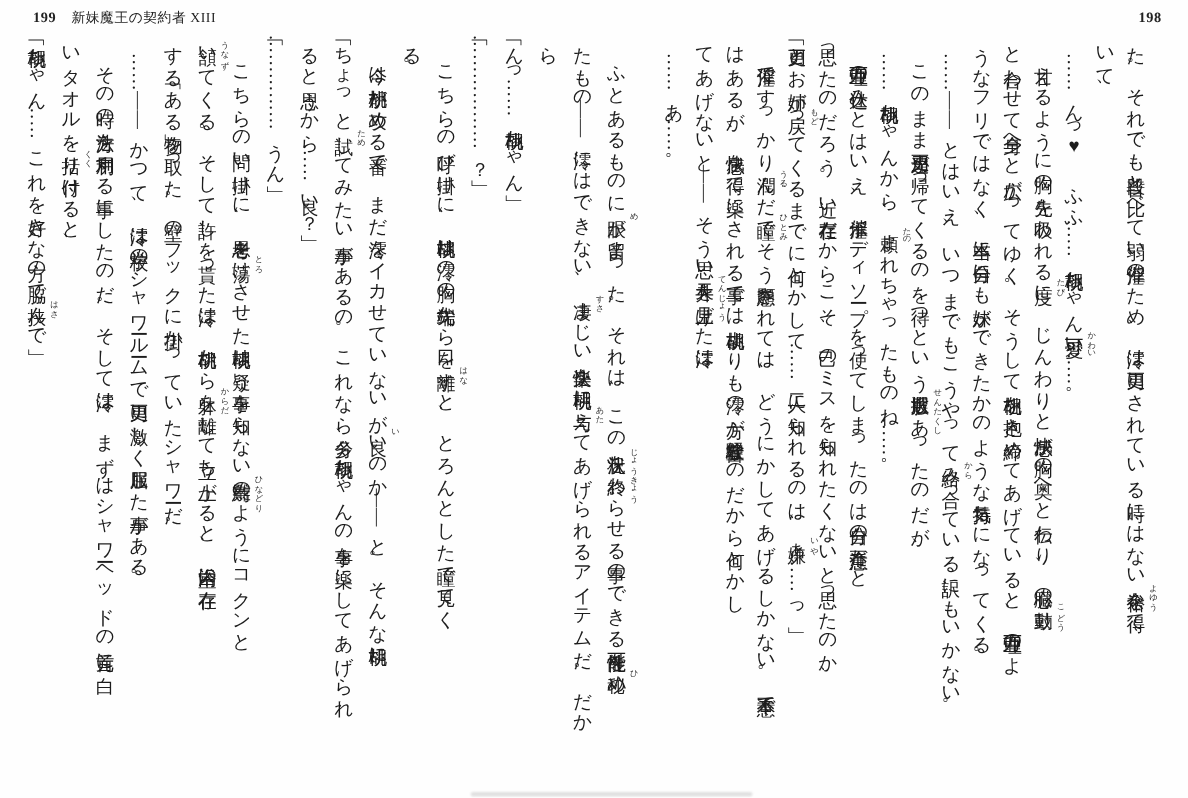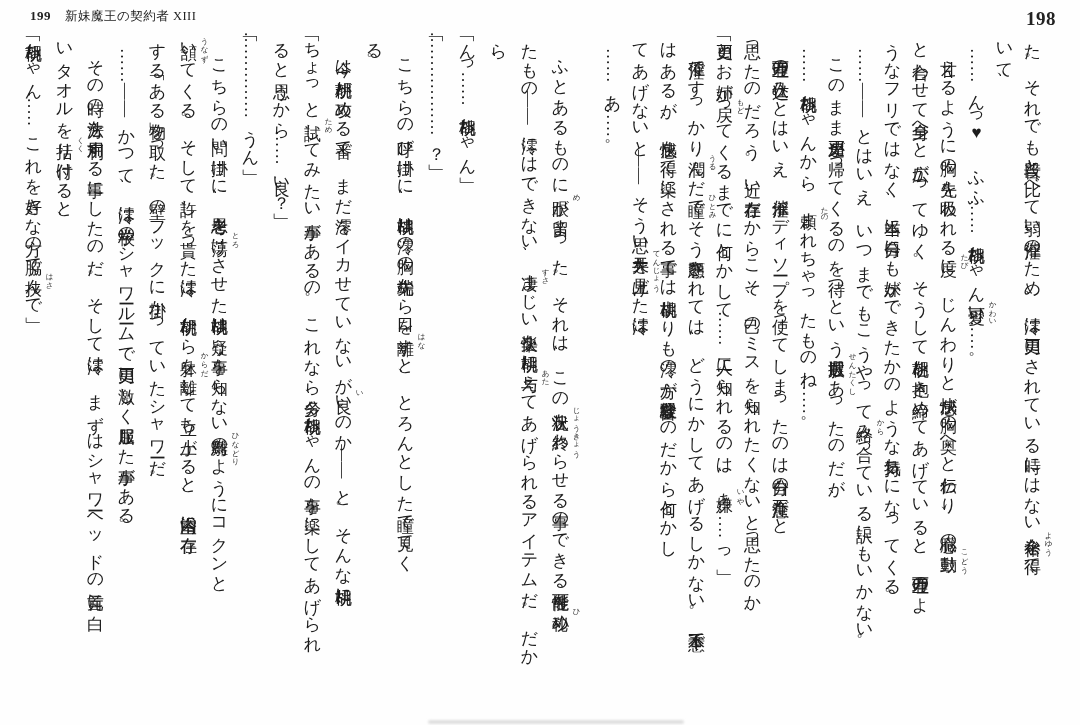--- a/index.html
+++ b/index.html
@@ -13,21 +13,21 @@
   }
   .running-head {
     position:absolute; top:8px; left:30px;
     font-size:12.5px; color:#222;
     display:flex; align-items:baseline; gap:14px;
   }
   .running-head .pnum { font-weight:bold; font-size:13px; letter-spacing:.5px; }
   .running-head .title { font-size:12.5px; letter-spacing:.5px;text-align:right; }
   .pnum-right {
     position:absolute; top:8px; right:24px;
-    font-weight:bold; font-size:19px; letter-spacing:.5px; color:#222;
+    font-weight:bold; font-size:13px; letter-spacing:.5px; color:#222;
   }
   .page {
     position:absolute; top:31px; height:692px;
     writing-mode:vertical-rl; text-orientation:mixed;
     font-size:17px;
   }
   .page-right { right:34px; width:452px; }
   .page-right .col { line-height:28px; }
   .page-left  { left:16px;  width:560px; }
   .page-left .col { line-height:31px; }

